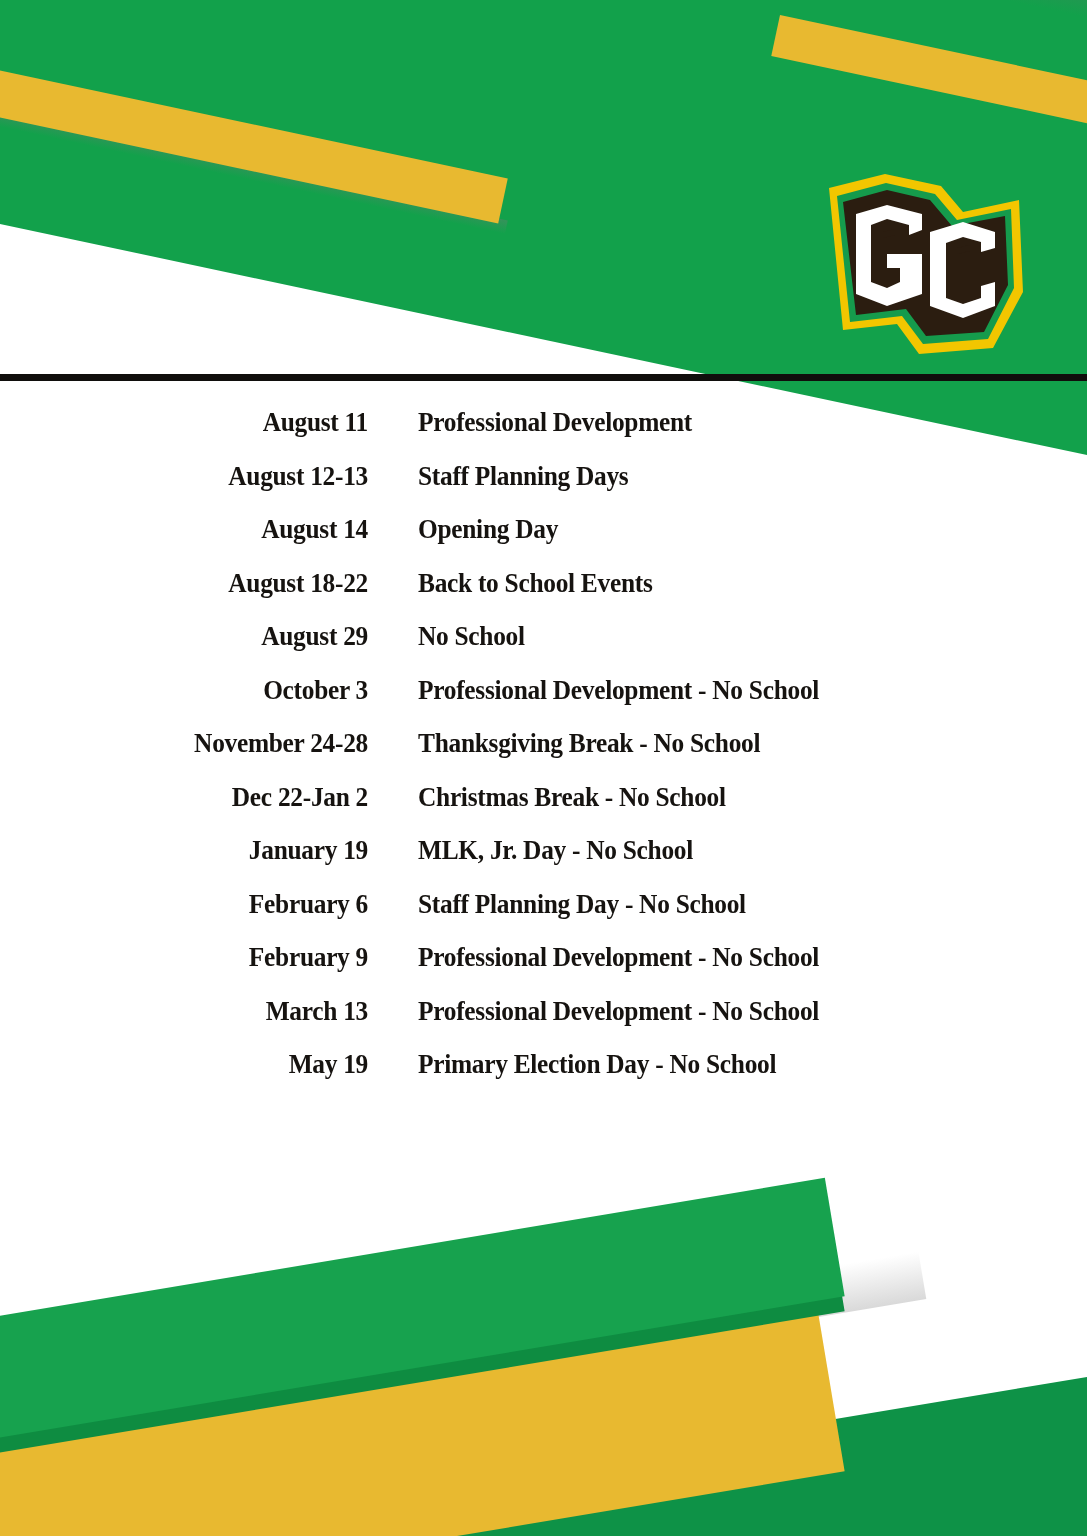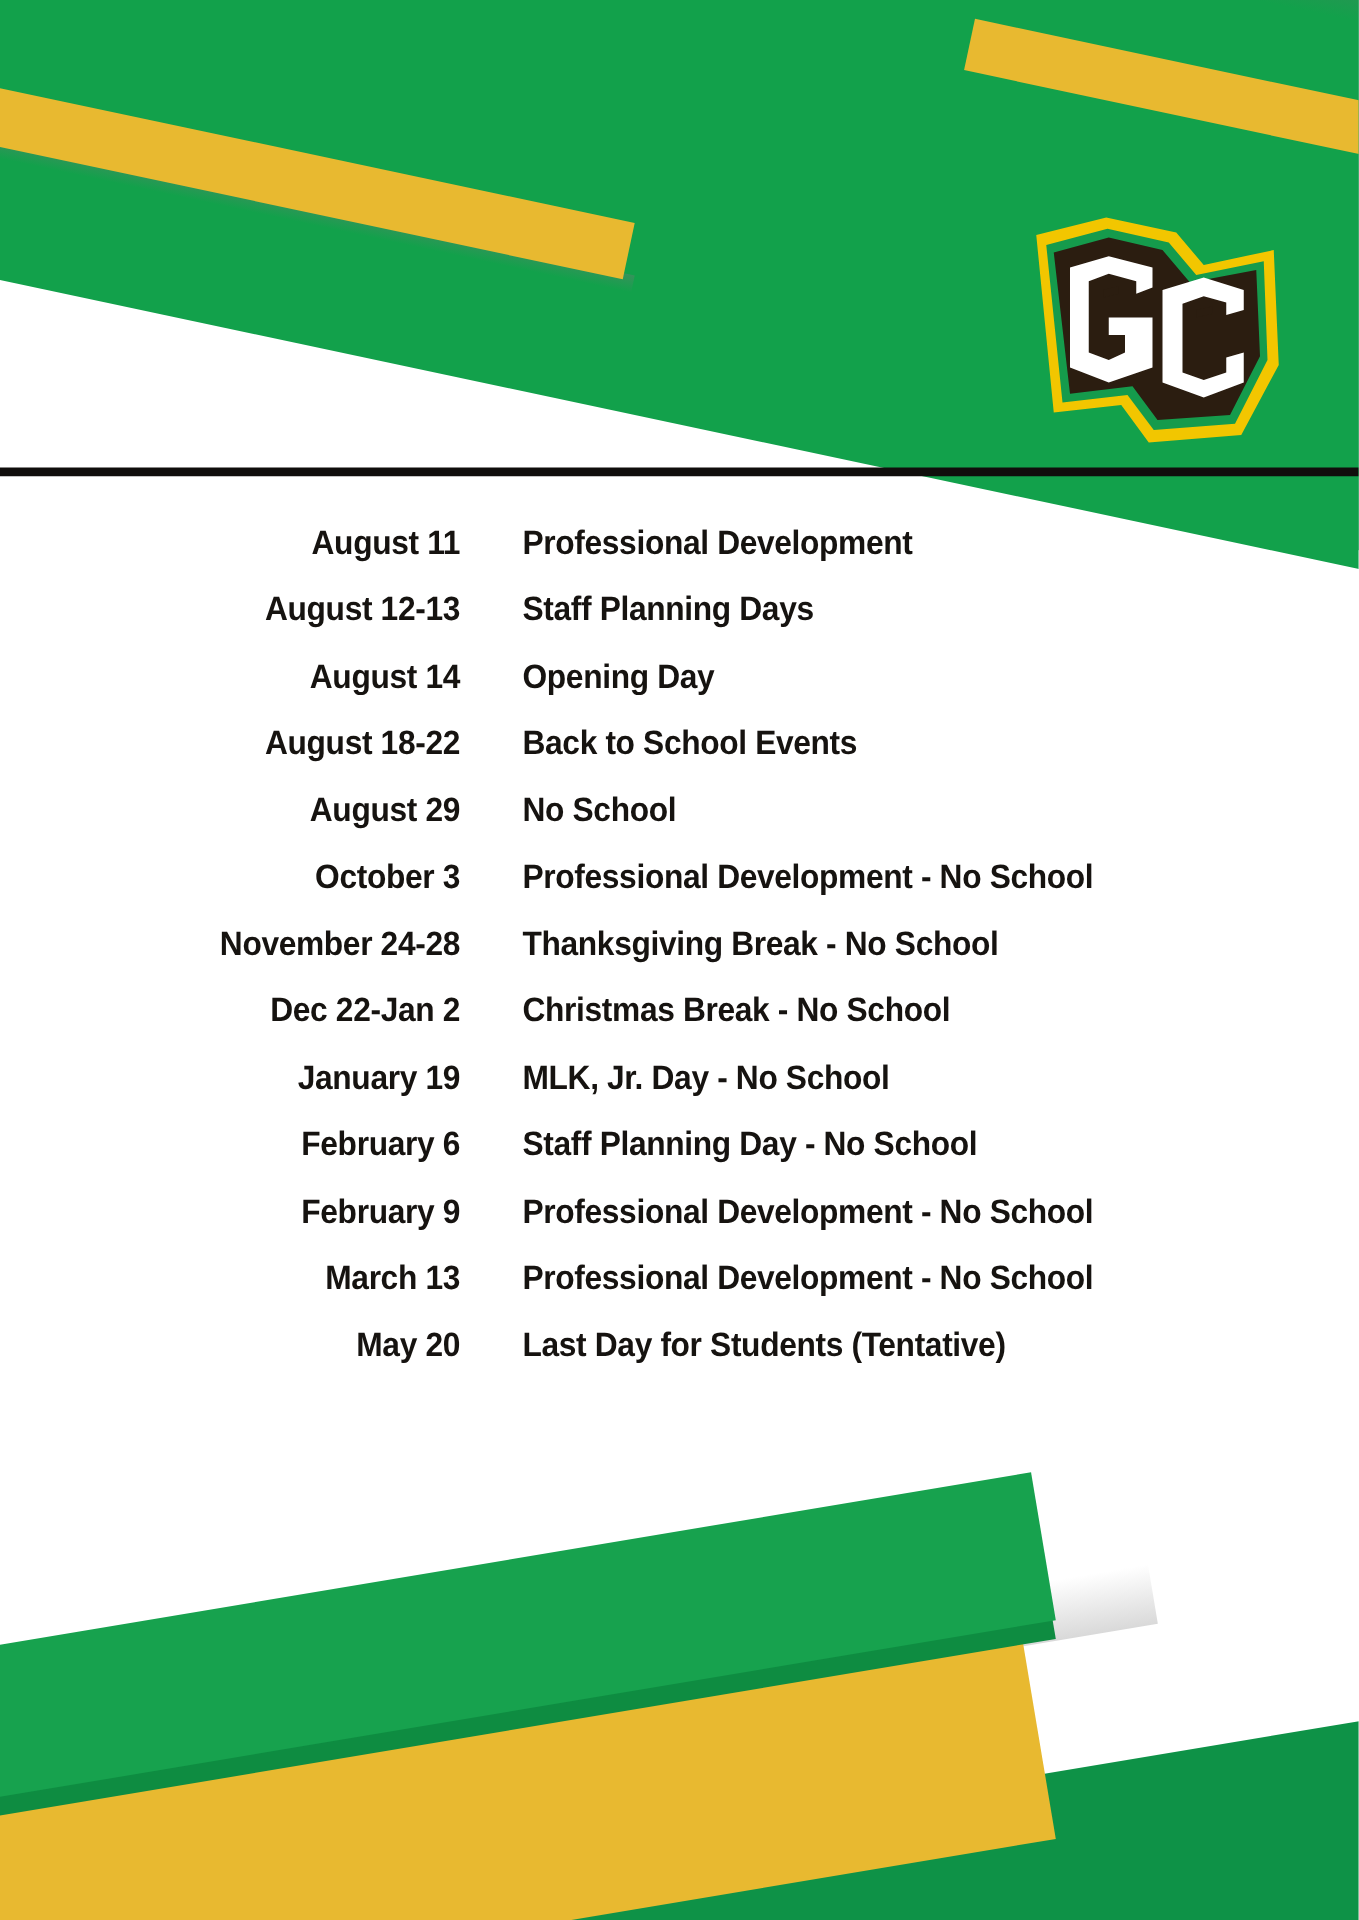--- a/index.html
+++ b/index.html
@@ -159,22 +159,23 @@
   }
 
   
   .cal{
     position:absolute;
     left:0; top:396px;
     width:1087px;
   }
   .row{
     display:flex;
-    align-items:flex-end;
+    align-items:center;
     height:53.5px;
+    font-family:Liberation Serif, serif;
   }
   .row .date{
     width:368px;
     text-align:right;
     padding-right:0;
     font-size:27px;
     font-weight:bold;
     color:#161310;
     letter-spacing:-.3px;
     white-space:nowrap;
@@ -295,20 +296,20 @@
     </div>
     <div class="row">
       <div class="date">February 9</div>
       <div class="desc">Professional Development - No School</div>
     </div>
     <div class="row">
       <div class="date">March 13</div>
       <div class="desc">Professional Development - No School</div>
     </div>
     <div class="row">
-      <div class="date">May 20</div>
-      <div class="desc">Last Day for Students (Tentative)</div>
+      <div class="date">May 19</div>
+      <div class="desc">Primary Election Day - No School</div>
     </div>
 
   </div>
 
 
 </div>
 
 </body></html>

